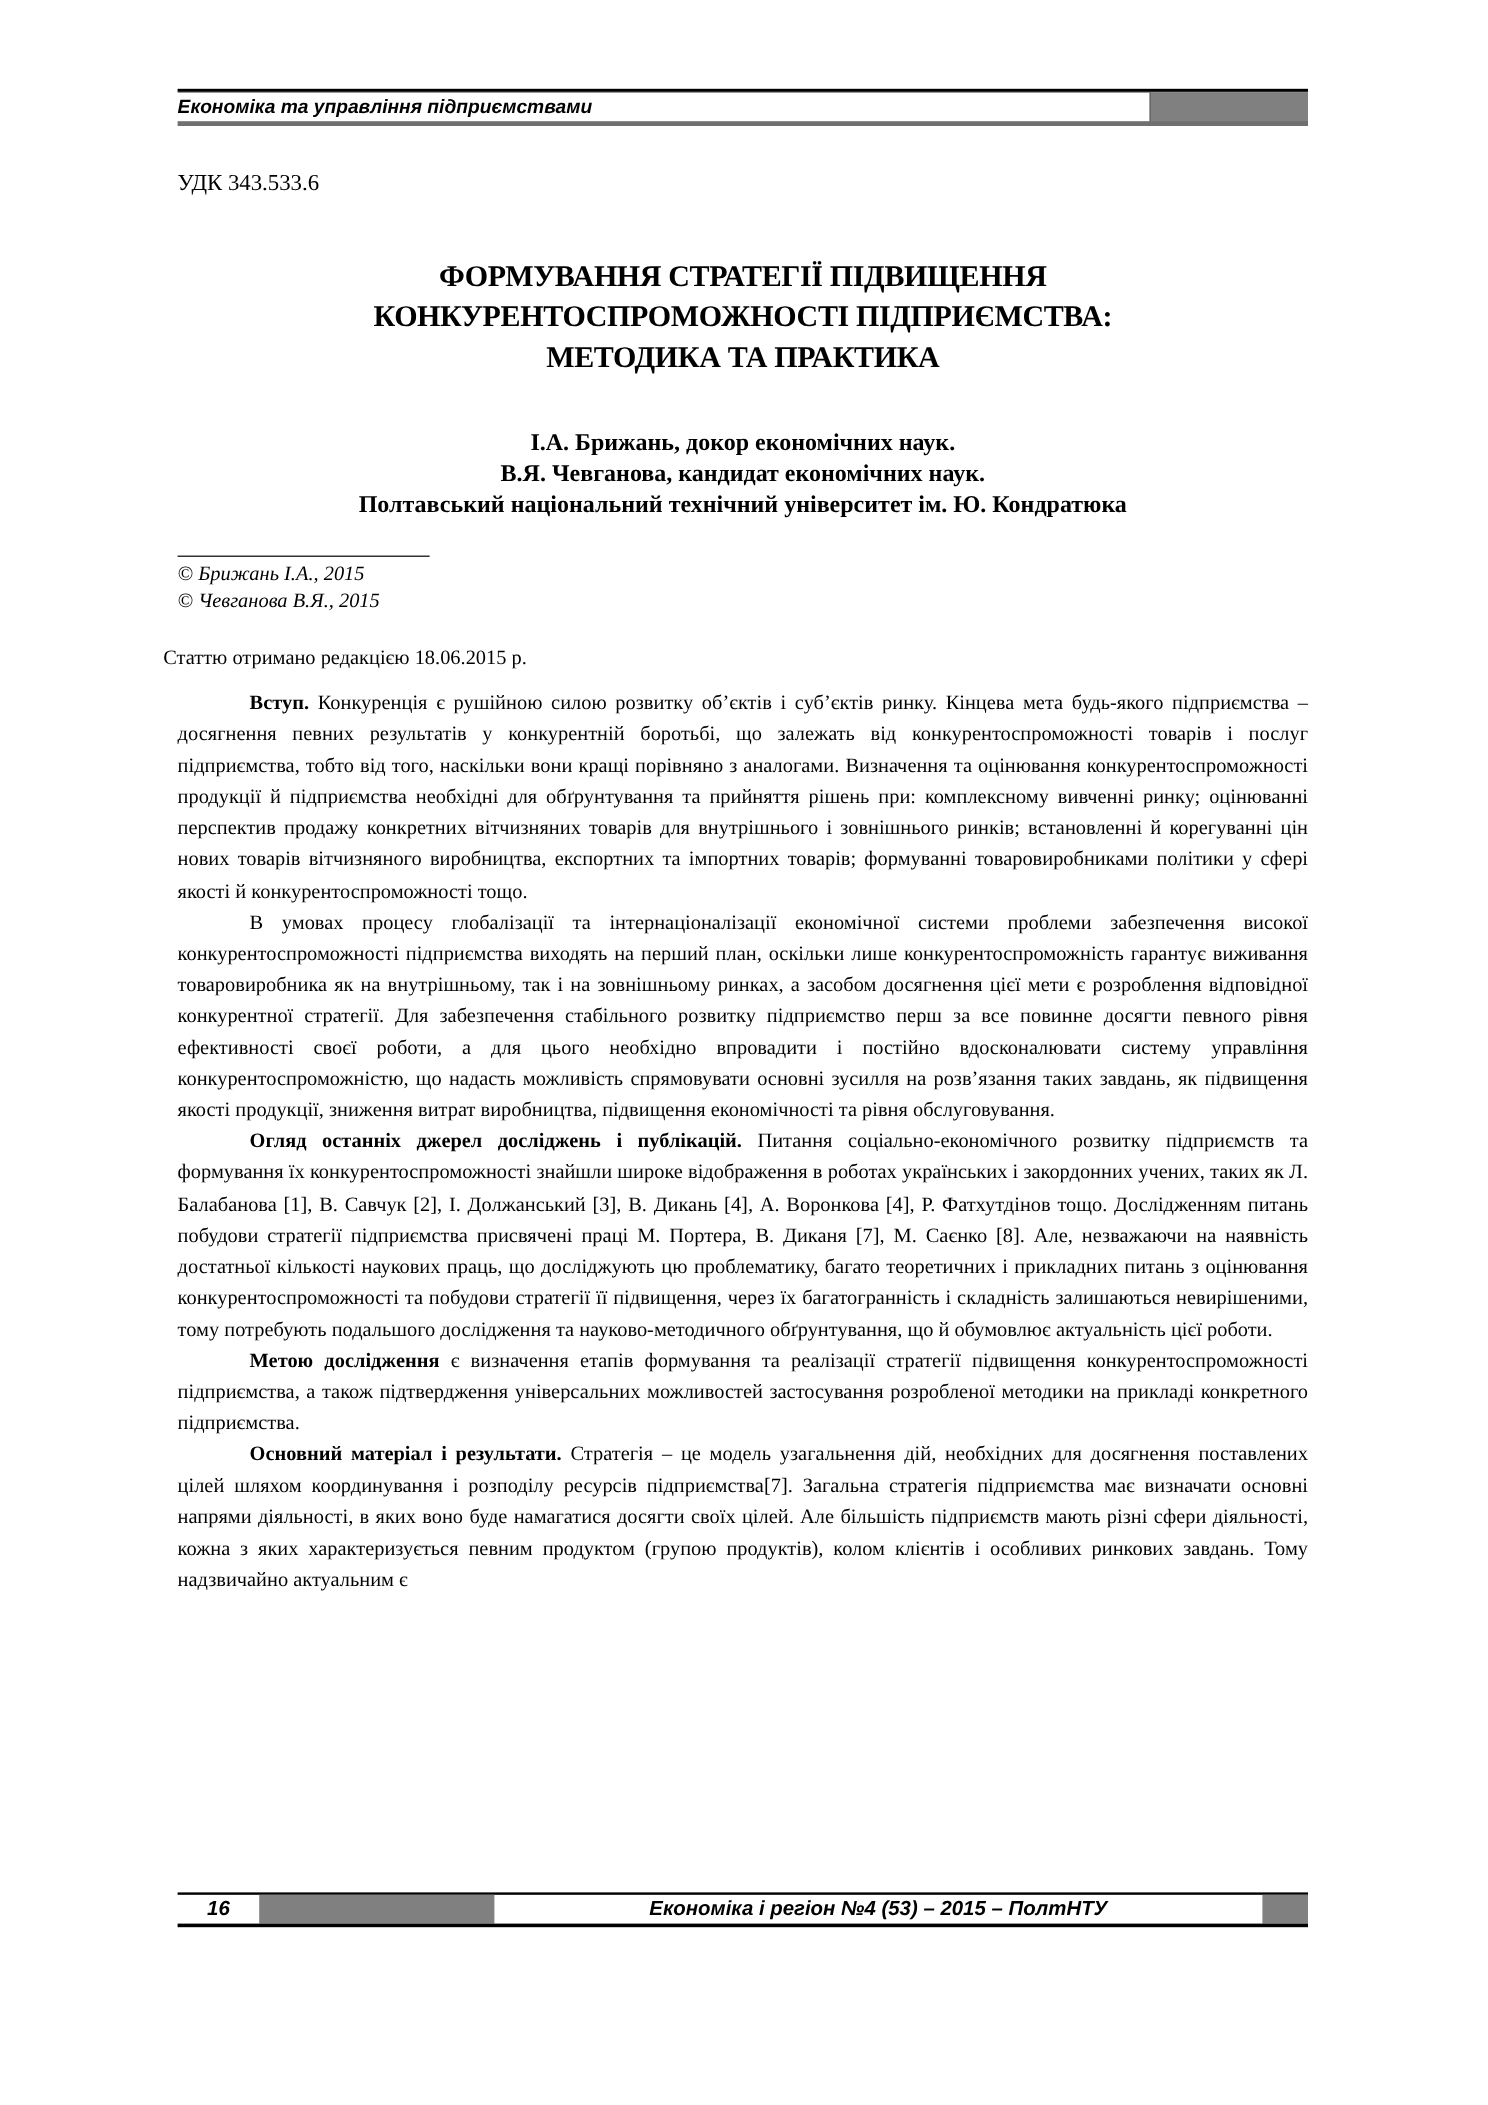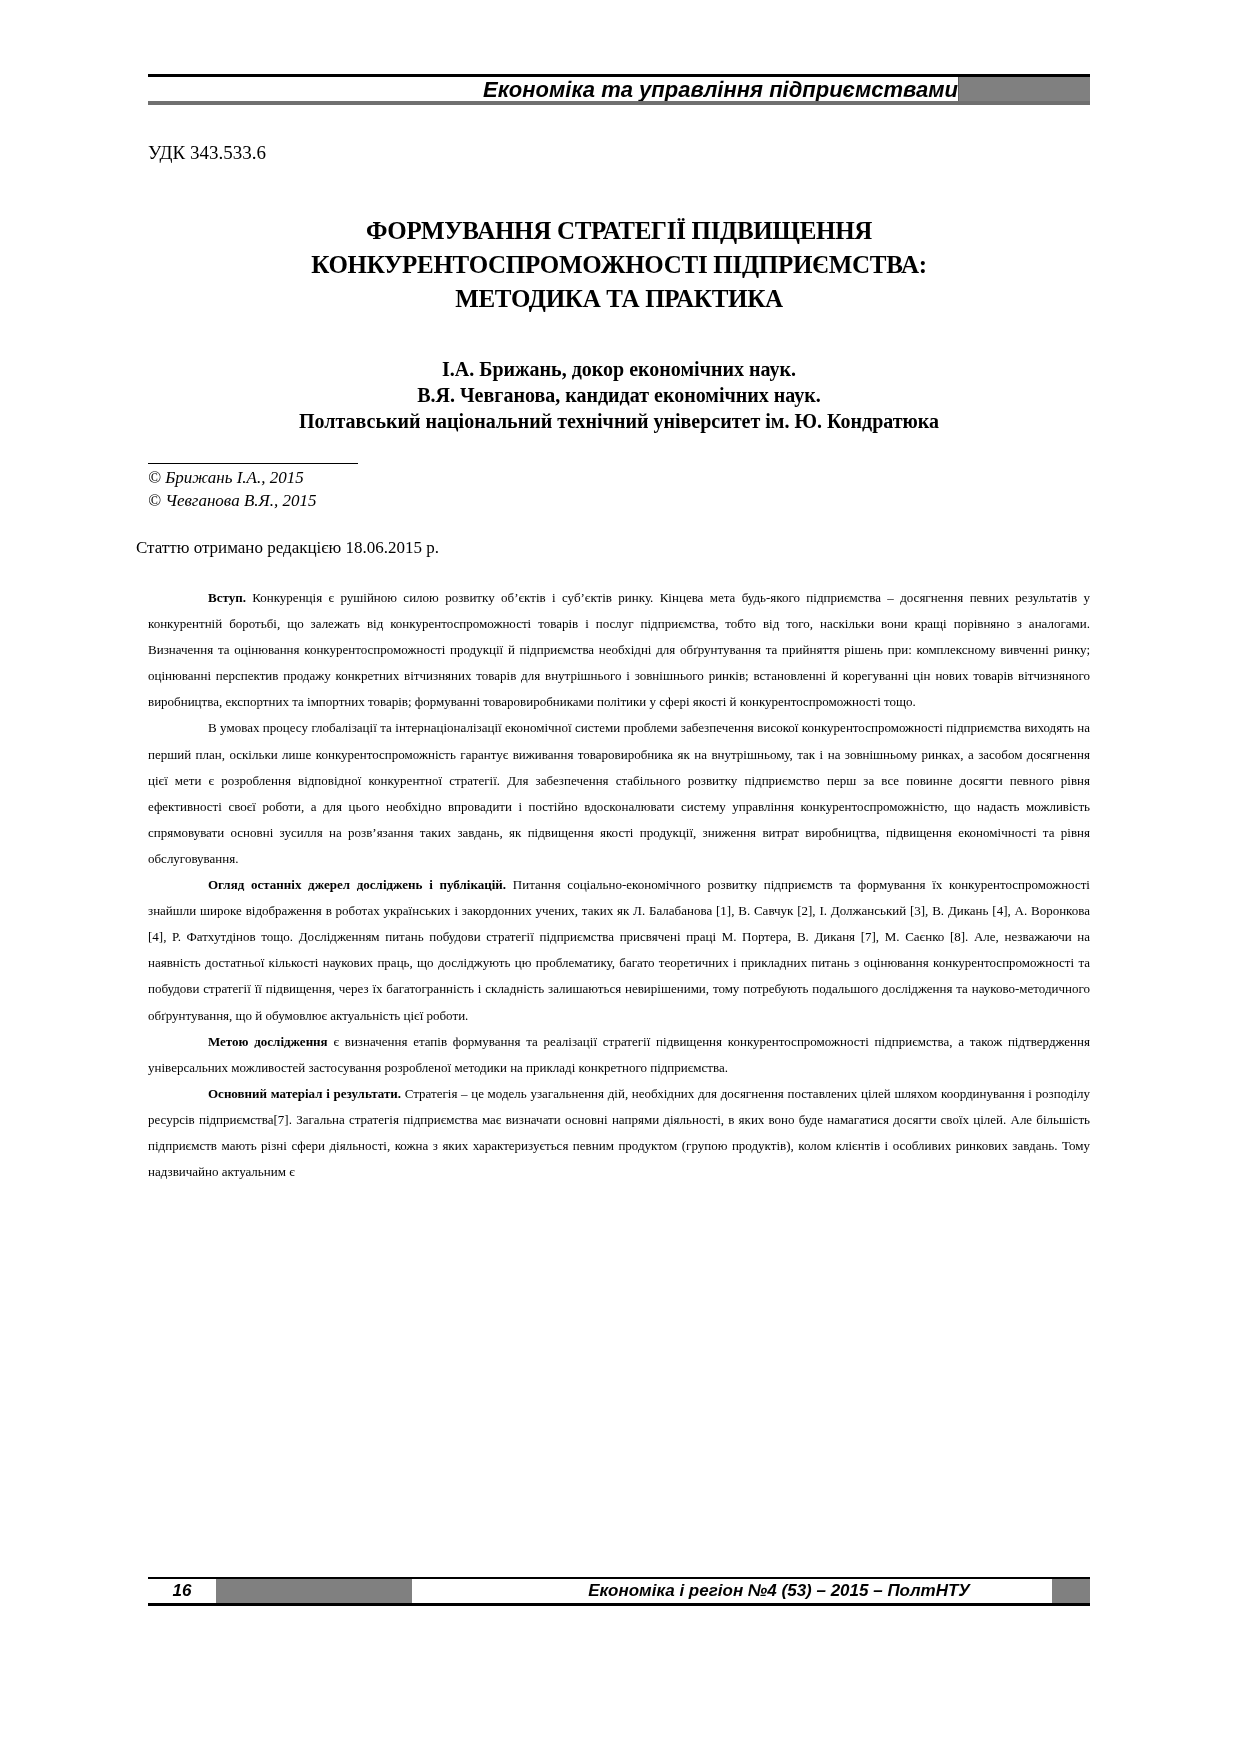--- a/index.html
+++ b/index.html
@@ -4,57 +4,57 @@
 <style>
   html, body { margin: 0; padding: 0; background: #ffffff; }
   body { width: 1240px; height: 1754px; position: relative; overflow: hidden;
          font-family: "Liberation Serif", "DejaVu Serif", serif; color: #000; }
 
   
   .hdr { position: absolute; left: 148px; top: 74px; width: 942px; height: 28px; }
   .hdr .topline { position: absolute; left: 0; top: 0; width: 942px; height: 3px;
                   border-top: 2px solid #000; border-bottom: 1px solid #000; box-sizing: border-box; }
   .hdr .title { position: absolute; left: 0; top: 5px; width: 810px; height: 22px;
-                text-align: right; font-family: "Liberation Sans", "DejaVu Sans", sans-serif;
-                font-style: italic; font-weight: bold; font-size: 22px; line-height: 22px; }
+                text-align: left; font-family: "Liberation Sans", "DejaVu Sans", sans-serif;
+                font-style: italic; font-weight: bold; font-size: 16px; line-height: 22px; }
   .hdr .shade { position: absolute; left: 810px; top: 3px; width: 132px; height: 26px; background: #808080;
                 border-left: 1px solid #606060; box-sizing: border-box; }
   .hdr .bottomline { position: absolute; left: 0; top: 27px; width: 942px; height: 4px; background: #707070; }
 
   
   .udc { position: absolute; left: 148px; top: 142px; font-size: 19px; }
 
   
   .ptitle { position: absolute; left: 148px; top: 214px; width: 942px; text-align: center;
             font-weight: bold; font-size: 25px; line-height: 34px; letter-spacing: -0.3px; }
 
   .authors { position: absolute; left: 148px; top: 356px; width: 942px; text-align: center;
              font-weight: bold; font-size: 20px; line-height: 26px; }
 
   
   .copyrule { position: absolute; left: 148px; top: 463px; width: 210px; border-top: 1px solid #000; }
   .copy { position: absolute; left: 148px; top: 466px; font-style: italic; font-size: 17px; line-height: 23px; }
   .received { position: absolute; left: 136px; top: 538px; font-size: 17px; }
 
   
-  .body { position: absolute; left: 148px; top: 585px; width: 942px; font-size: 13px; line-height: 26.1px;
+  .body { position: absolute; left: 148px; top: 573px; width: 942px; font-size: 17px; line-height: 26.1px;
           text-align: justify; }
   .body p { margin: 0; text-indent: 60px; }
   .body b { font-weight: bold; }
 
   
   .ftr { position: absolute; left: 148px; top: 1577px; width: 942px; height: 30px; }
   .ftr .topline { position: absolute; left: 0; top: 0; width: 942px; border-top: 2px solid #000; }
   .ftr .pagenum { position: absolute; left: 0; top: 2px; width: 68px; height: 24px; text-align: center;
                   font-family: "Liberation Sans", "DejaVu Sans", sans-serif; font-weight: bold; font-style: italic;
                   font-size: 17px; line-height: 24px; }
   .ftr .shade1 { position: absolute; left: 68px; top: 2px; width: 196px; height: 24px; background: #808080; }
   .ftr .journal { position: absolute; left: 264px; top: 2px; width: 640px; height: 24px; text-align: center;
                   font-family: "Liberation Sans", "DejaVu Sans", sans-serif; font-weight: bold; font-style: italic;
-                  font-size: 17px; line-height: 24px; margin-left: 47px; }
+                  font-size: 17px; line-height: 24px; }
   .ftr .shade2 { position: absolute; left: 904px; top: 2px; width: 38px; height: 24px; background: #808080; }
   .ftr .bottomline { position: absolute; left: 0; top: 26px; width: 942px; border-top: 3px solid #000; }
 </style>
 </head>
 <body>
 
 <div class="hdr">
   <div class="topline"></div>
   <div class="title">Економіка та управління підприємствами</div>
   <div class="shade"></div>

